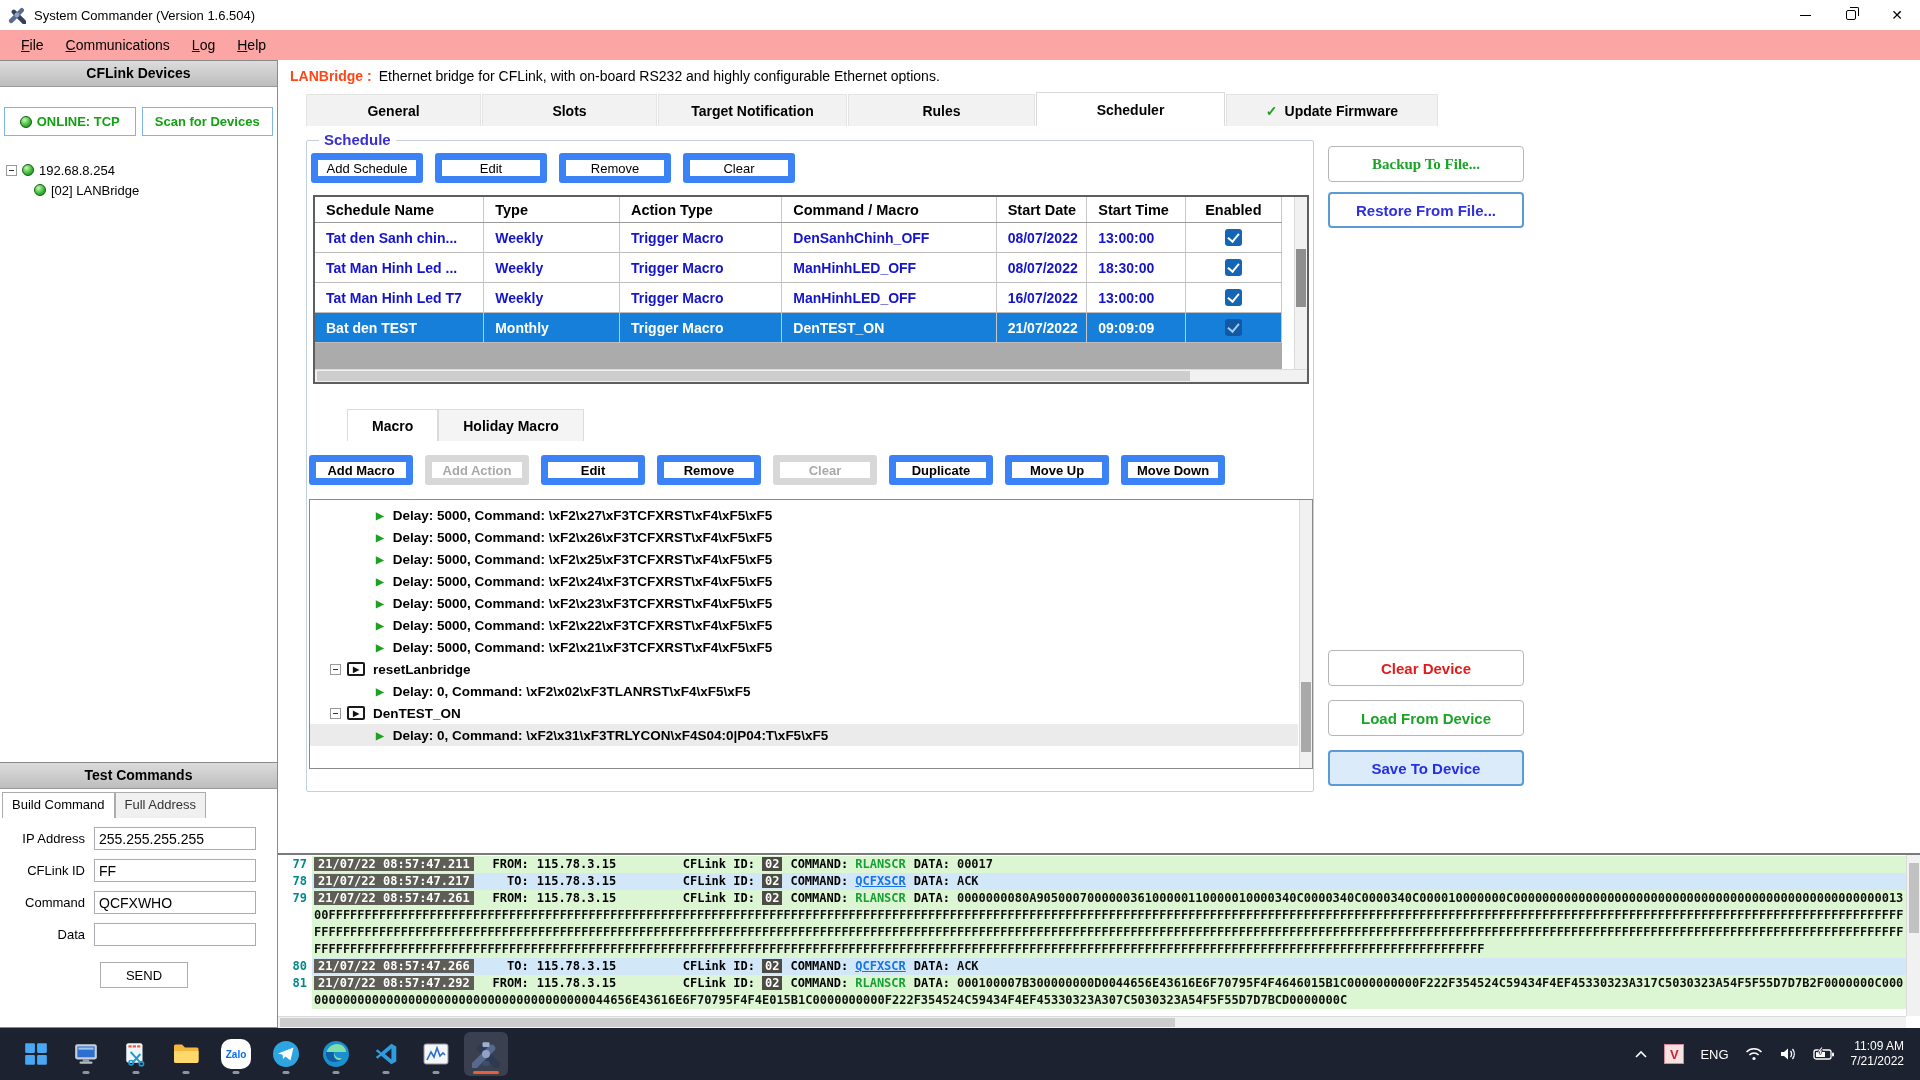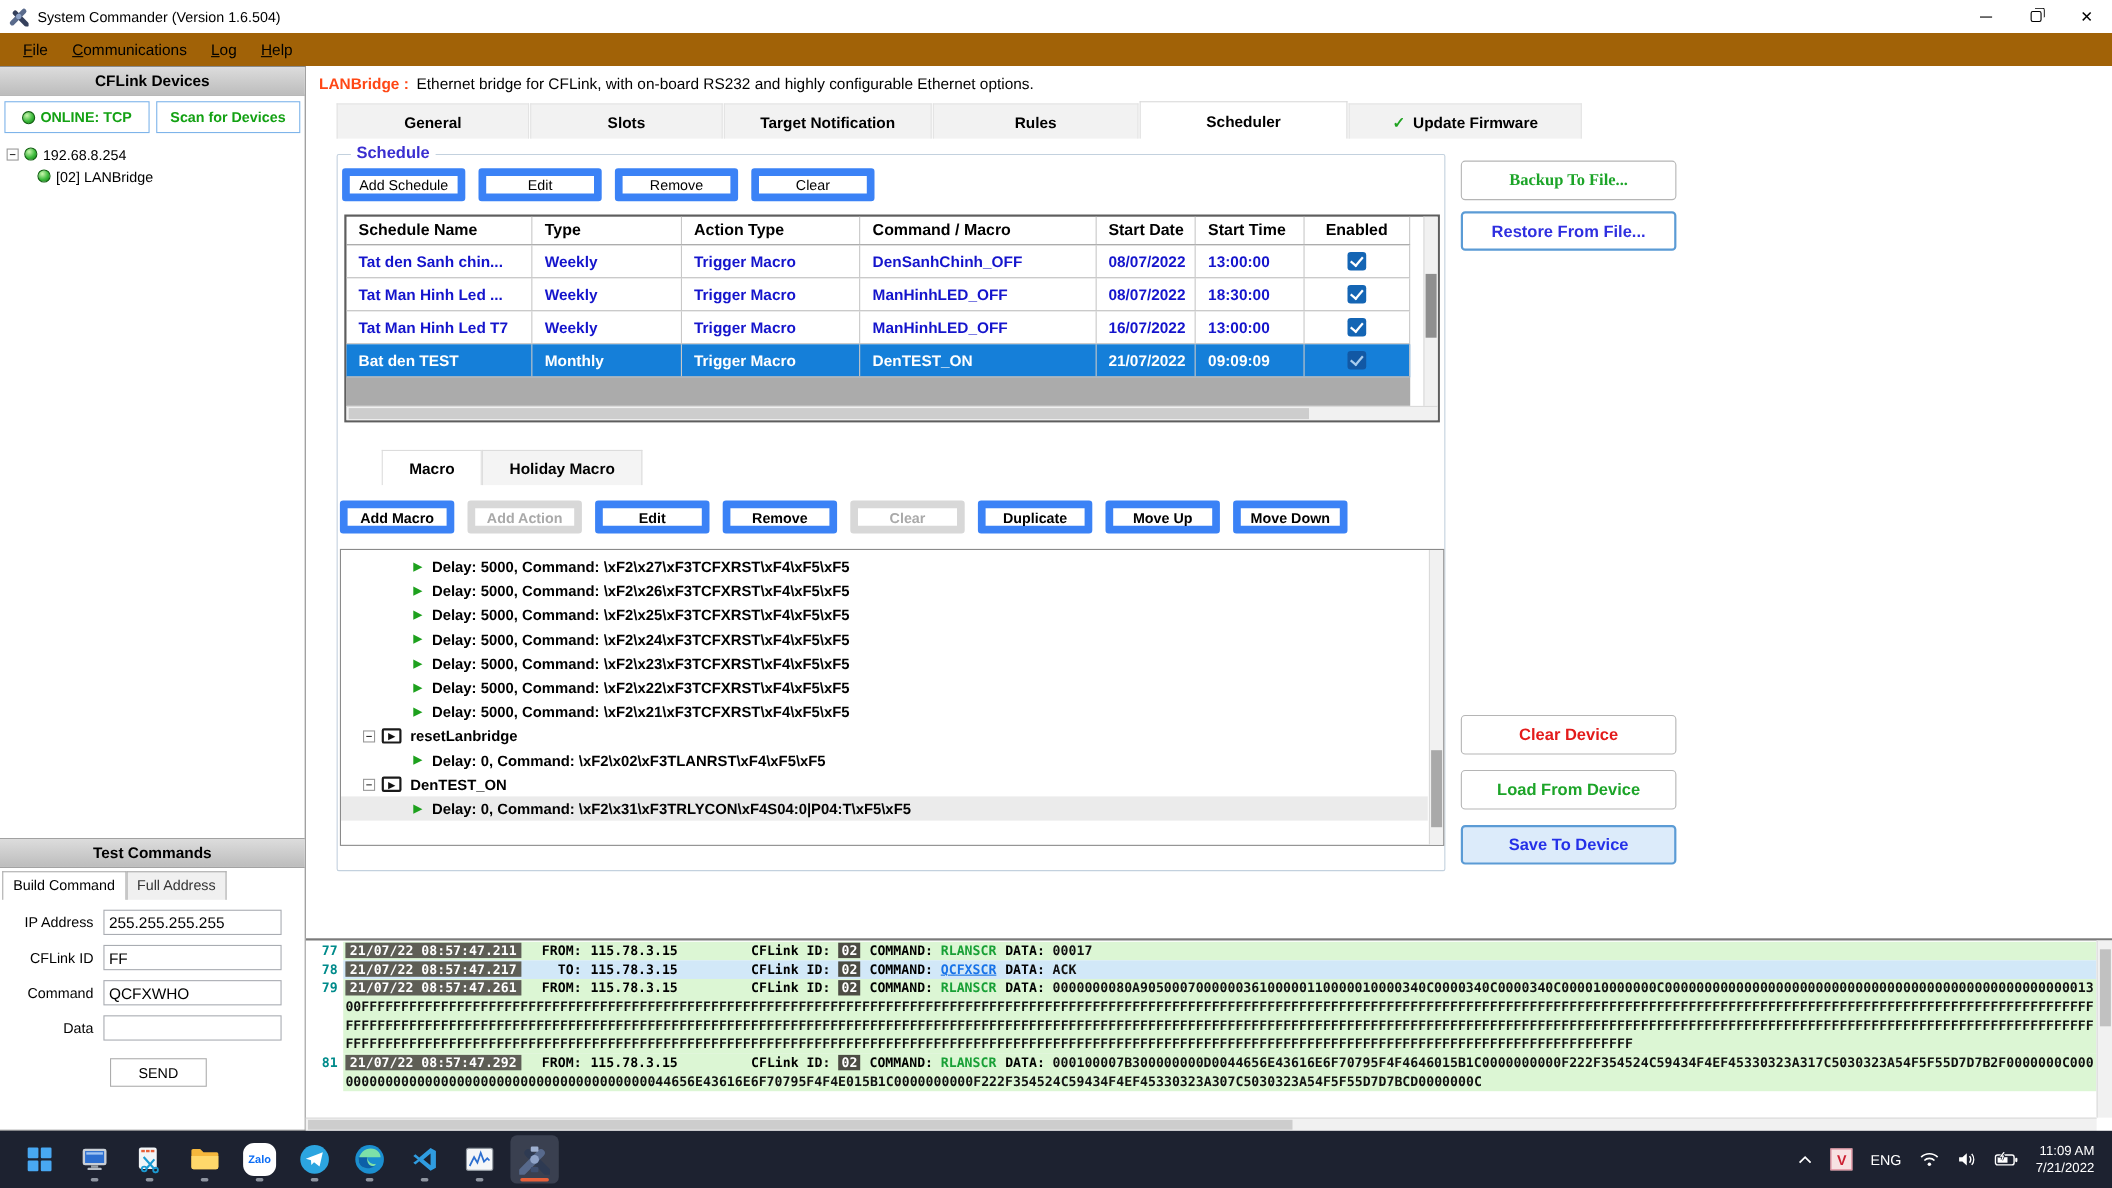--- a/index.html
+++ b/index.html
@@ -11,31 +11,31 @@
   .app-icon { margin-left:8px; width:18px; height:18px; flex:none; }
   .title-text { margin-left:8px; font-size:13px; }
   .win-controls { margin-left:auto; display:flex; height:100%; }
   .win-btn { width:46px; display:flex; align-items:center; justify-content:center; font-size:13px; }
   .glyph-min { width:11px; height:1px; background:#000; display:block; }
   .glyph-max { width:10px; height:10px; border:1px solid #000; border-radius:2px; display:block; position:relative; }
   .glyph-max::before { content:""; position:absolute; right:-4px; top:-4px; width:8px; height:8px; border-top:1px solid #000; border-right:1px solid #000; border-radius:0 2px 0 0; }
   .glyph-close { font-size:14px; line-height:1; }
 
   
-  .menubar { position:absolute; top:30px; left:0; right:0; height:30px; display:flex; align-items:center; padding-left:10px; background:#a16207; }
+  .menubar { position:absolute; top:30px; left:0; right:0; height:30px; display:flex; align-items:center; padding-left:10px; background:#fca5a5; }
   .menu-item { display:inline-block; padding:4px 11px; font-size:14px; }
   .menu-item::first-letter { text-decoration:underline; }
 
   .main { position:absolute; top:60px; left:0; right:0; height:968px; }
 
   
   .left-panel { position:absolute; left:0; top:0; width:278px; height:100%; display:flex; flex-direction:column; background:#fff; border:1px solid #8a8a8a; border-left:none; }
   .panel-header { height:26px; background:linear-gradient(#DCDCDC,#BDBDBD); border-bottom:1px solid #9a9a9a; text-align:center; font-weight:bold; font-size:14px; line-height:25px; flex:none; }
   .devices-box { flex:1; display:flex; flex-direction:column; }
-  .dev-btn-row { display:flex; gap:6px; padding:5px 4px; }
+  .dev-btn-row { display:flex; gap:6px; padding:20px 4px; }
   .dev-btn { flex:1; height:29px; border:1px solid #7EB4EA; background:#fff; color:#13A113; font-weight:bold; font-size:13px; display:flex; align-items:center; justify-content:center; gap:5px; }
   .sphere { width:12px; height:12px; border-radius:50%; background:radial-gradient(circle at 35% 30%, #C9F6AE, #3DBB3D 55%, #157815); border:1px solid #0E5E0E; flex:none; }
   .tree { padding:4px 6px; font-size:13px; }
   .tree-row { display:flex; align-items:center; gap:5px; height:20px; }
   .tree-row.child { margin-left:28px; }
   .expander { width:11px; height:11px; border:1px solid #999; background:#fff; position:relative; flex:none; }
   .expander::after { content:""; position:absolute; left:2px; right:2px; top:4px; height:1px; background:#333; }
 
   .test-box { height:265px; border-top:1px solid #8a8a8a; display:flex; flex-direction:column; flex:none; }
   .test-tabs { display:flex; padding:3px 0 0 2px; height:29px; font-size:13px; }
@@ -411,20 +411,24 @@
             <div class="lnum">77</div>
             <div class="lbody"><span class="ts">21/07/22 08:57:47.211</span><span class="dir">FROM:</span><span class="ipv">115.78.3.15</span><span class="lbl">CFLink ID:</span><span class="idchip">02</span><span class="lbl">COMMAND:</span><span class="cmdv green">RLANSCR</span><span class="lbl">DATA:</span><span class="ldata">00017</span></div>
           </div>
           <div class="entry to">
             <div class="lnum">78</div>
             <div class="lbody"><span class="ts">21/07/22 08:57:47.217</span><span class="dir">TO:</span><span class="ipv">115.78.3.15</span><span class="lbl">CFLink ID:</span><span class="idchip">02</span><span class="lbl">COMMAND:</span><span class="cmdv blue">QCFXSCR</span><span class="lbl">DATA:</span><span class="ldata">ACK</span></div>
           </div>
           <div class="entry from">
             <div class="lnum">79</div>
             <div class="lbody"><span class="ts">21/07/22 08:57:47.261</span><span class="dir">FROM:</span><span class="ipv">115.78.3.15</span><span class="lbl">CFLink ID:</span><span class="idchip">02</span><span class="lbl">COMMAND:</span><span class="cmdv green">RLANSCR</span><span class="lbl">DATA:</span><span class="ldata">0000000080A905000700000036100000110000010000340C0000340C0000340C000010000000C00000000000000000000000000000000000000000000000000001300FFFFFFFFFFFFFFFFFFFFFFFFFFFFFFFFFFFFFFFFFFFFFFFFFFFFFFFFFFFFFFFFFFFFFFFFFFFFFFFFFFFFFFFFFFFFFFFFFFFFFFFFFFFFFFFFFFFFFFFFFFFFFFFFFFFFFFFFFFFFFFFFFFFFFFFFFFFFFFFFFFFFFFFFFFFFFFFFFFFFFFFFFFFFFFFFFFFFFFFFFFFFFFFFFFFFFFFFFFFFFFFFFFFFFFFFFFFFFFFFFFFFFFFFFFFFFFFFFFFFFFFFFFFFFFFFFFFFFFFFFFFFFFFFFFFFFFFFFFFFFFFFFFFFFFFFFFFFFFFFFFFFFFFFFFFFFFFFFFFFFFFFFFFFFFFFFFFFFFFFFFFFFFFFFFFFFFFFFFFFFFFFFFFFFFFFFFFFFFFFFFFFFFFFFFFFFFFFFFFFFFFFFFFFFFFFFFFFFFFFFFFFFFFFFFFFFFFFFFFFFFFFFFFFFFFFFFFFFFFFFFFFFFFFFFFFFFFFFFFFFFFFFFFFFFFFFFFFFFFFFFFFFFFFFFFFFFFFFFFFFFFFFFFFFFFFFFFFFFFFFFFFFFFFFFFFFFFFFFFFFFFFFFFFFFFFFFFFFFFF</span></div>
+          </div>
+          <div class="entry to">
+            <div class="lnum">80</div>
+            <div class="lbody"><span class="ts">21/07/22 08:57:47.266</span><span class="dir">TO:</span><span class="ipv">115.78.3.15</span><span class="lbl">CFLink ID:</span><span class="idchip">02</span><span class="lbl">COMMAND:</span><span class="cmdv blue">QCFXSCR</span><span class="lbl">DATA:</span><span class="ldata">ACK</span></div>
           </div>
           <div class="entry from">
             <div class="lnum">81</div>
             <div class="lbody"><span class="ts">21/07/22 08:57:47.292</span><span class="dir">FROM:</span><span class="ipv">115.78.3.15</span><span class="lbl">CFLink ID:</span><span class="idchip">02</span><span class="lbl">COMMAND:</span><span class="cmdv green">RLANSCR</span><span class="lbl">DATA:</span><span class="ldata">000100007B300000000D0044656E43616E6F70795F4F4646015B1C0000000000F222F354524C59434F4EF45330323A317C5030323A54F5F55D7D7B2F0000000C00000000000000000000000000000000000000000044656E43616E6F70795F4F4E015B1C0000000000F222F354524C59434F4EF45330323A307C5030323A54F5F55D7D7BCD0000000C</span></div>
           </div>
         </div>
       <div class="log-scroll-v">
           <div class="vthumb"></div>
         </div>
       <div class="log-scroll-h">

